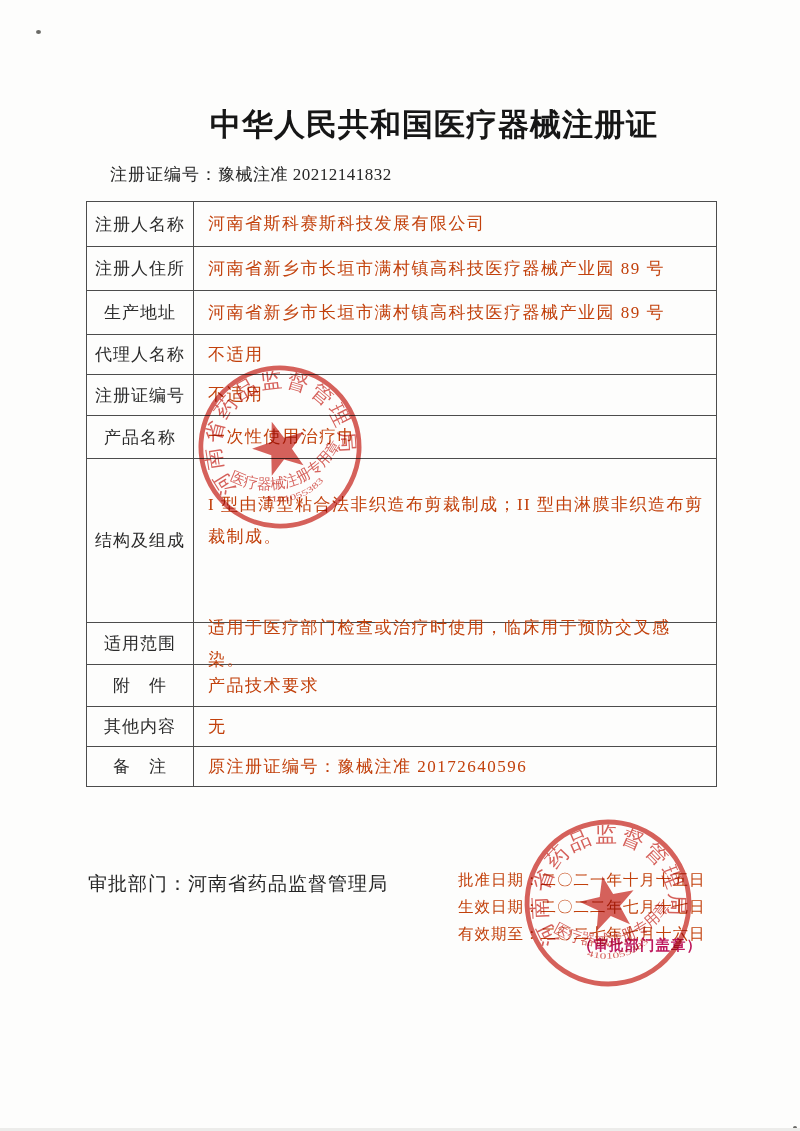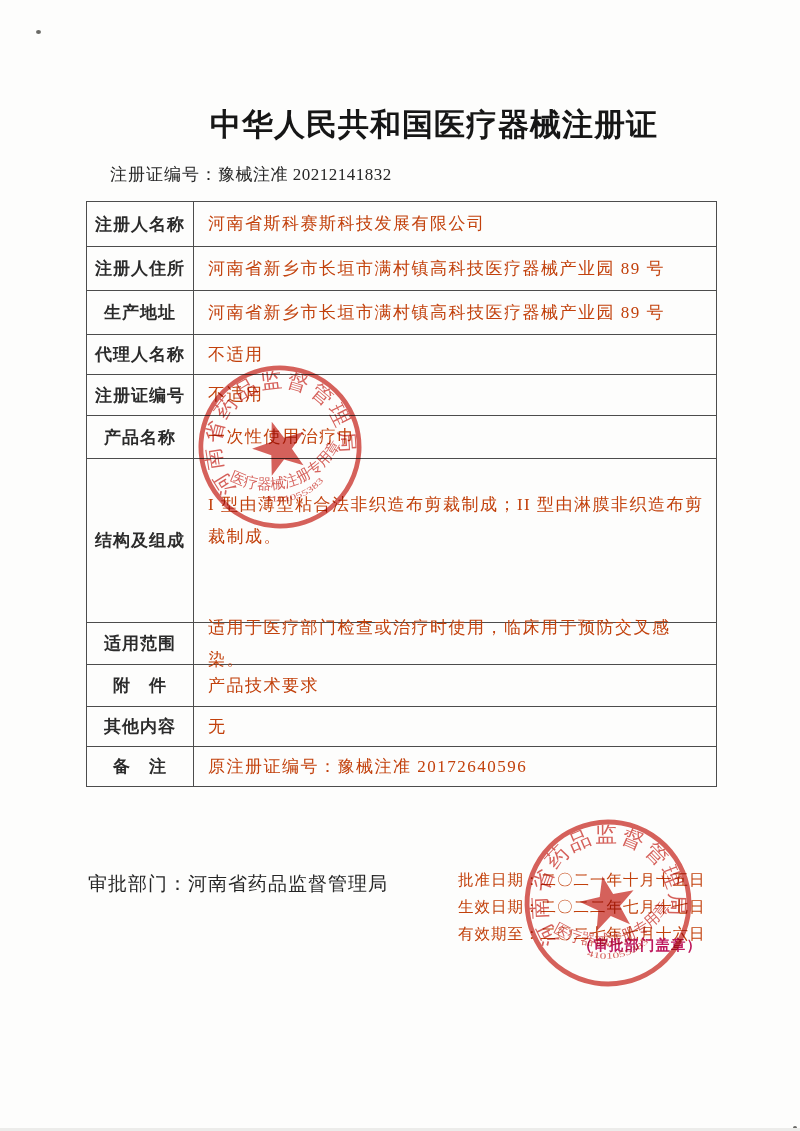--- a/index.html
+++ b/index.html
@@ -22,21 +22,21 @@
   .ctable{
     position:absolute;left:86px;top:201px;width:631px;
     border:1px solid #4c4c4c;box-sizing:border-box;background:transparent;
   }
   .tr{display:flex;box-sizing:border-box;border-top:1px solid #4c4c4c;}
   .tr:first-child{border-top:none;}
   .td{box-sizing:border-box;}
   .td.label{
     width:107px;flex:0 0 107px;border-right:1px solid #4c4c4c;
     display:flex;align-items:center;justify-content:center;text-align:center;
-    font-size:17px;letter-spacing:1px;color:#2b2b2b;padding:0 4px;font-weight:bold;
+    font-size:17px;letter-spacing:1px;color:#2b2b2b;padding:0 4px;
   }
   .td.value{
     flex:1;display:flex;align-items:center;
     font-size:17px;letter-spacing:1.5px;line-height:32px;color:#c2410c;
     padding:2px 10px 2px 14px;
   }
   .td.value.top{align-items:flex-start;padding-top:30px;}
 
   .footer-left{position:absolute;left:88px;top:871px;font-size:19px;letter-spacing:1px;color:#262626;}
   .dates{position:absolute;left:458px;top:866px;font-size:15.5px;letter-spacing:1px;color:#c2410c;}

